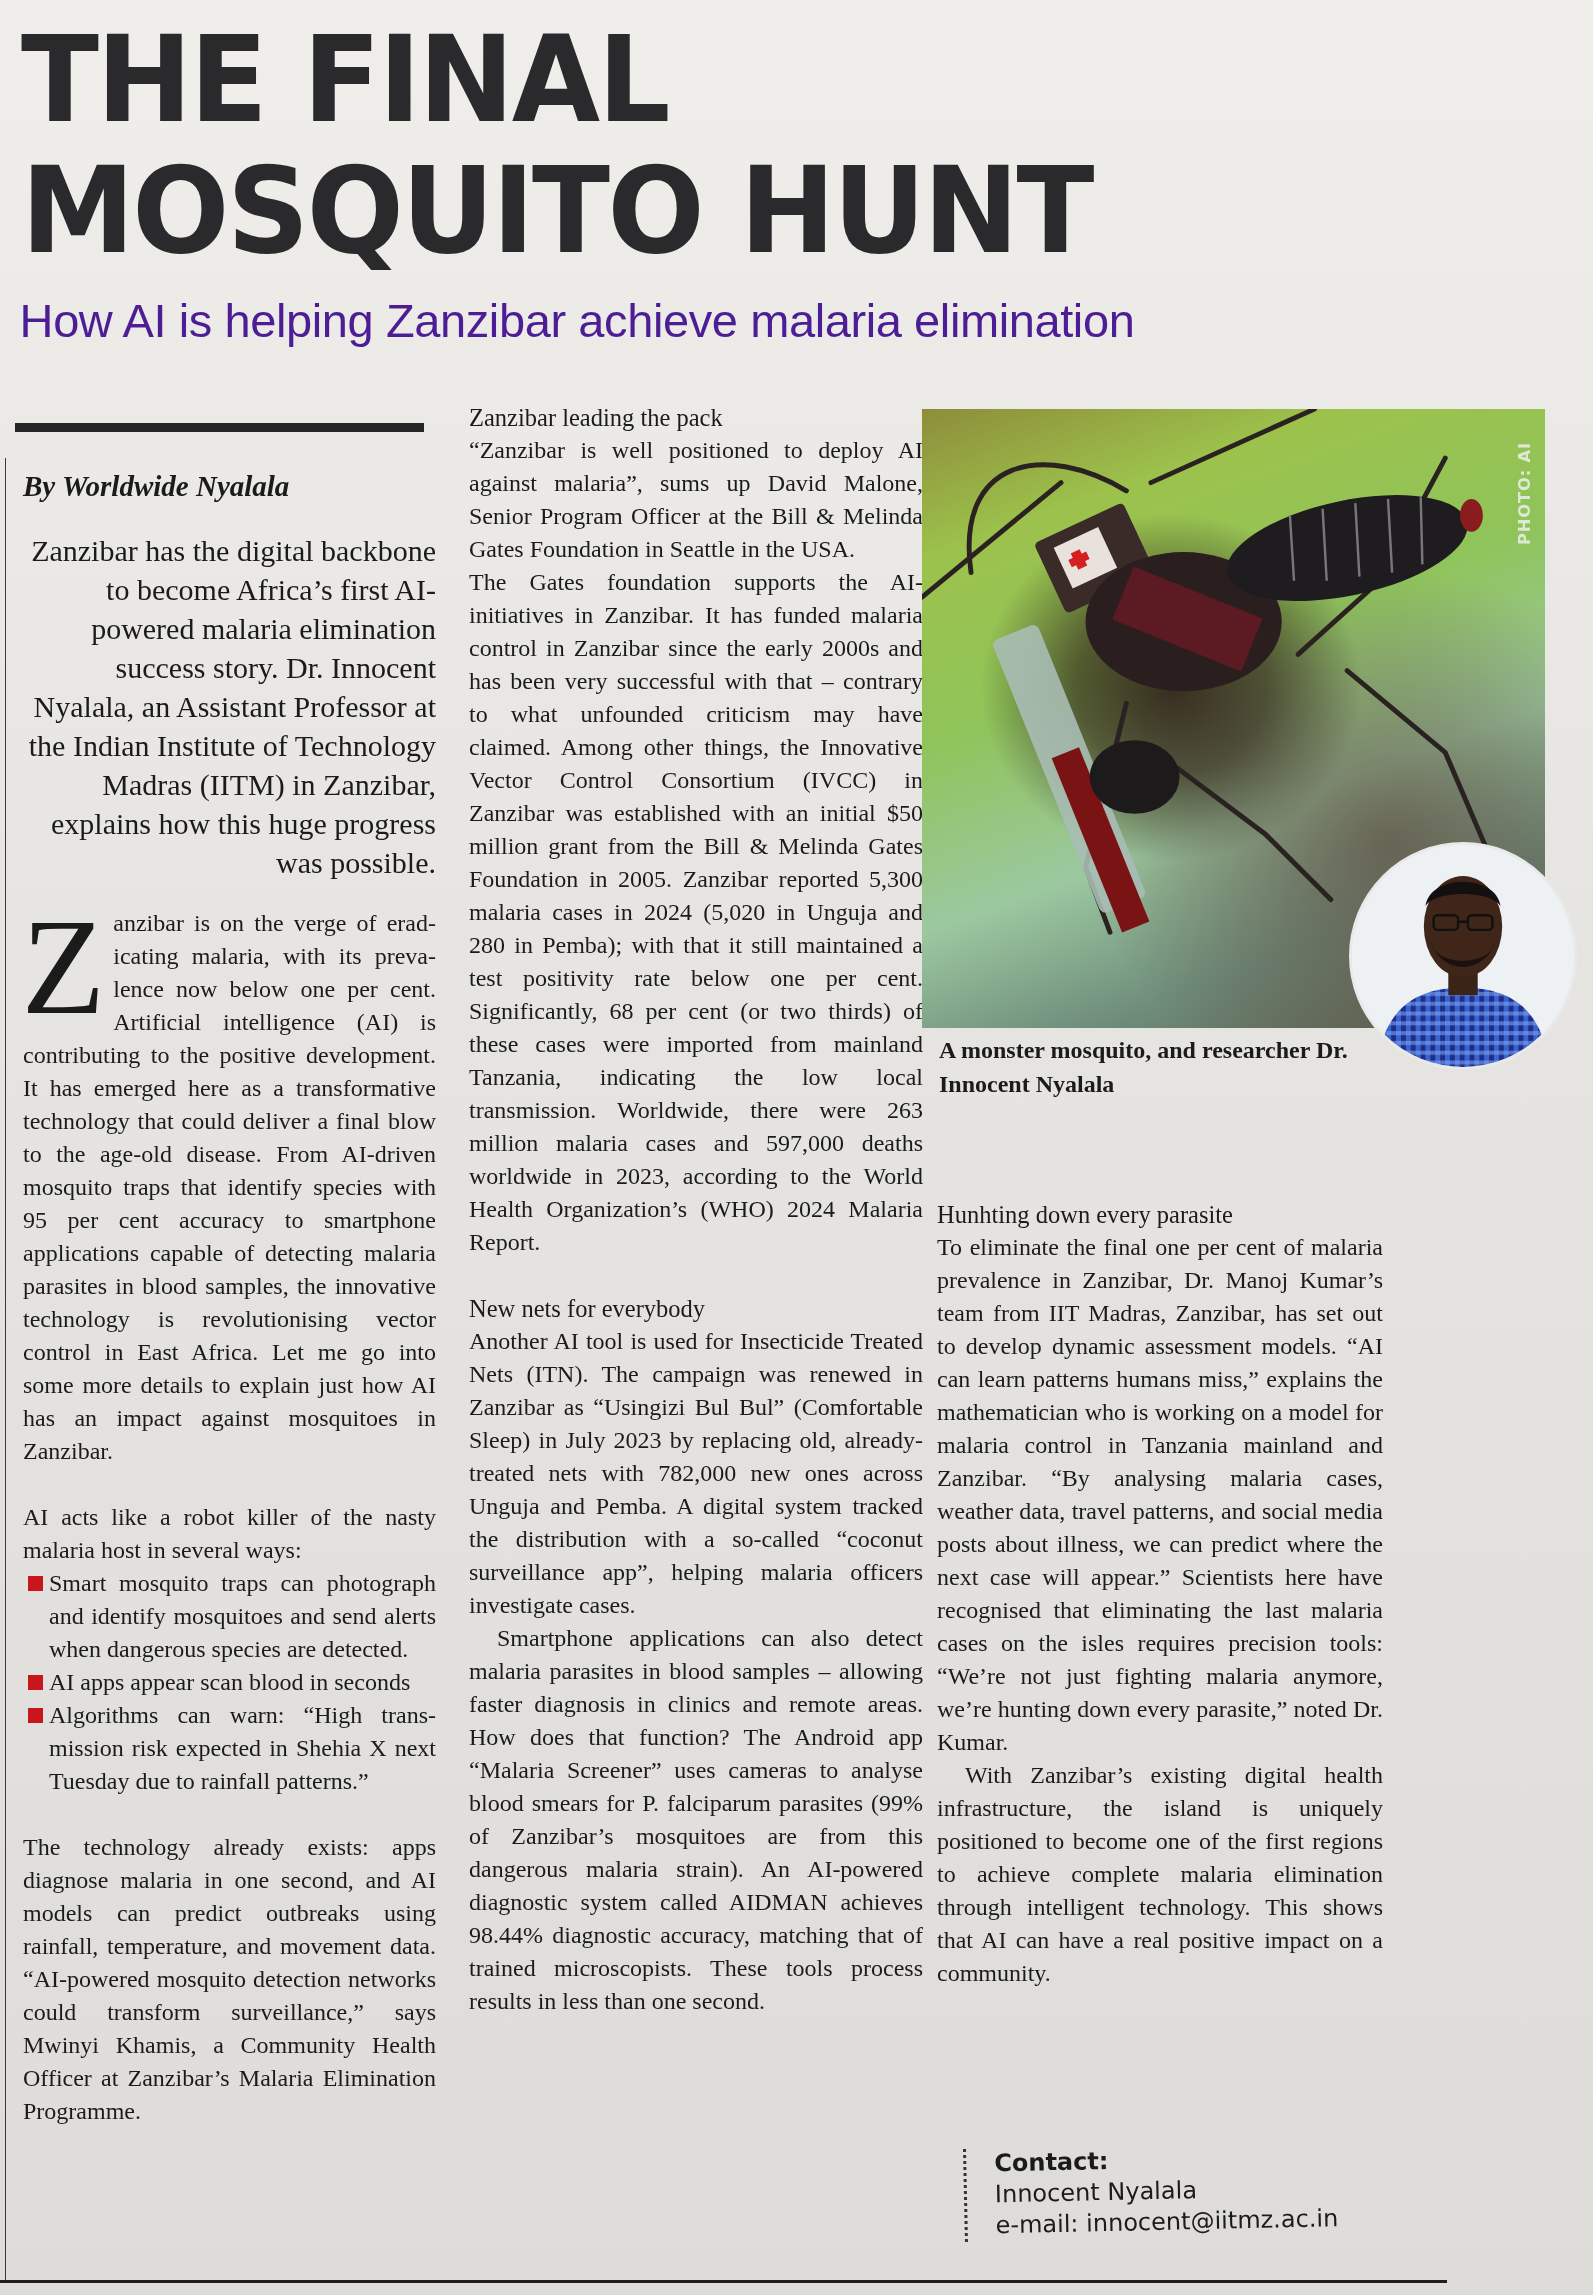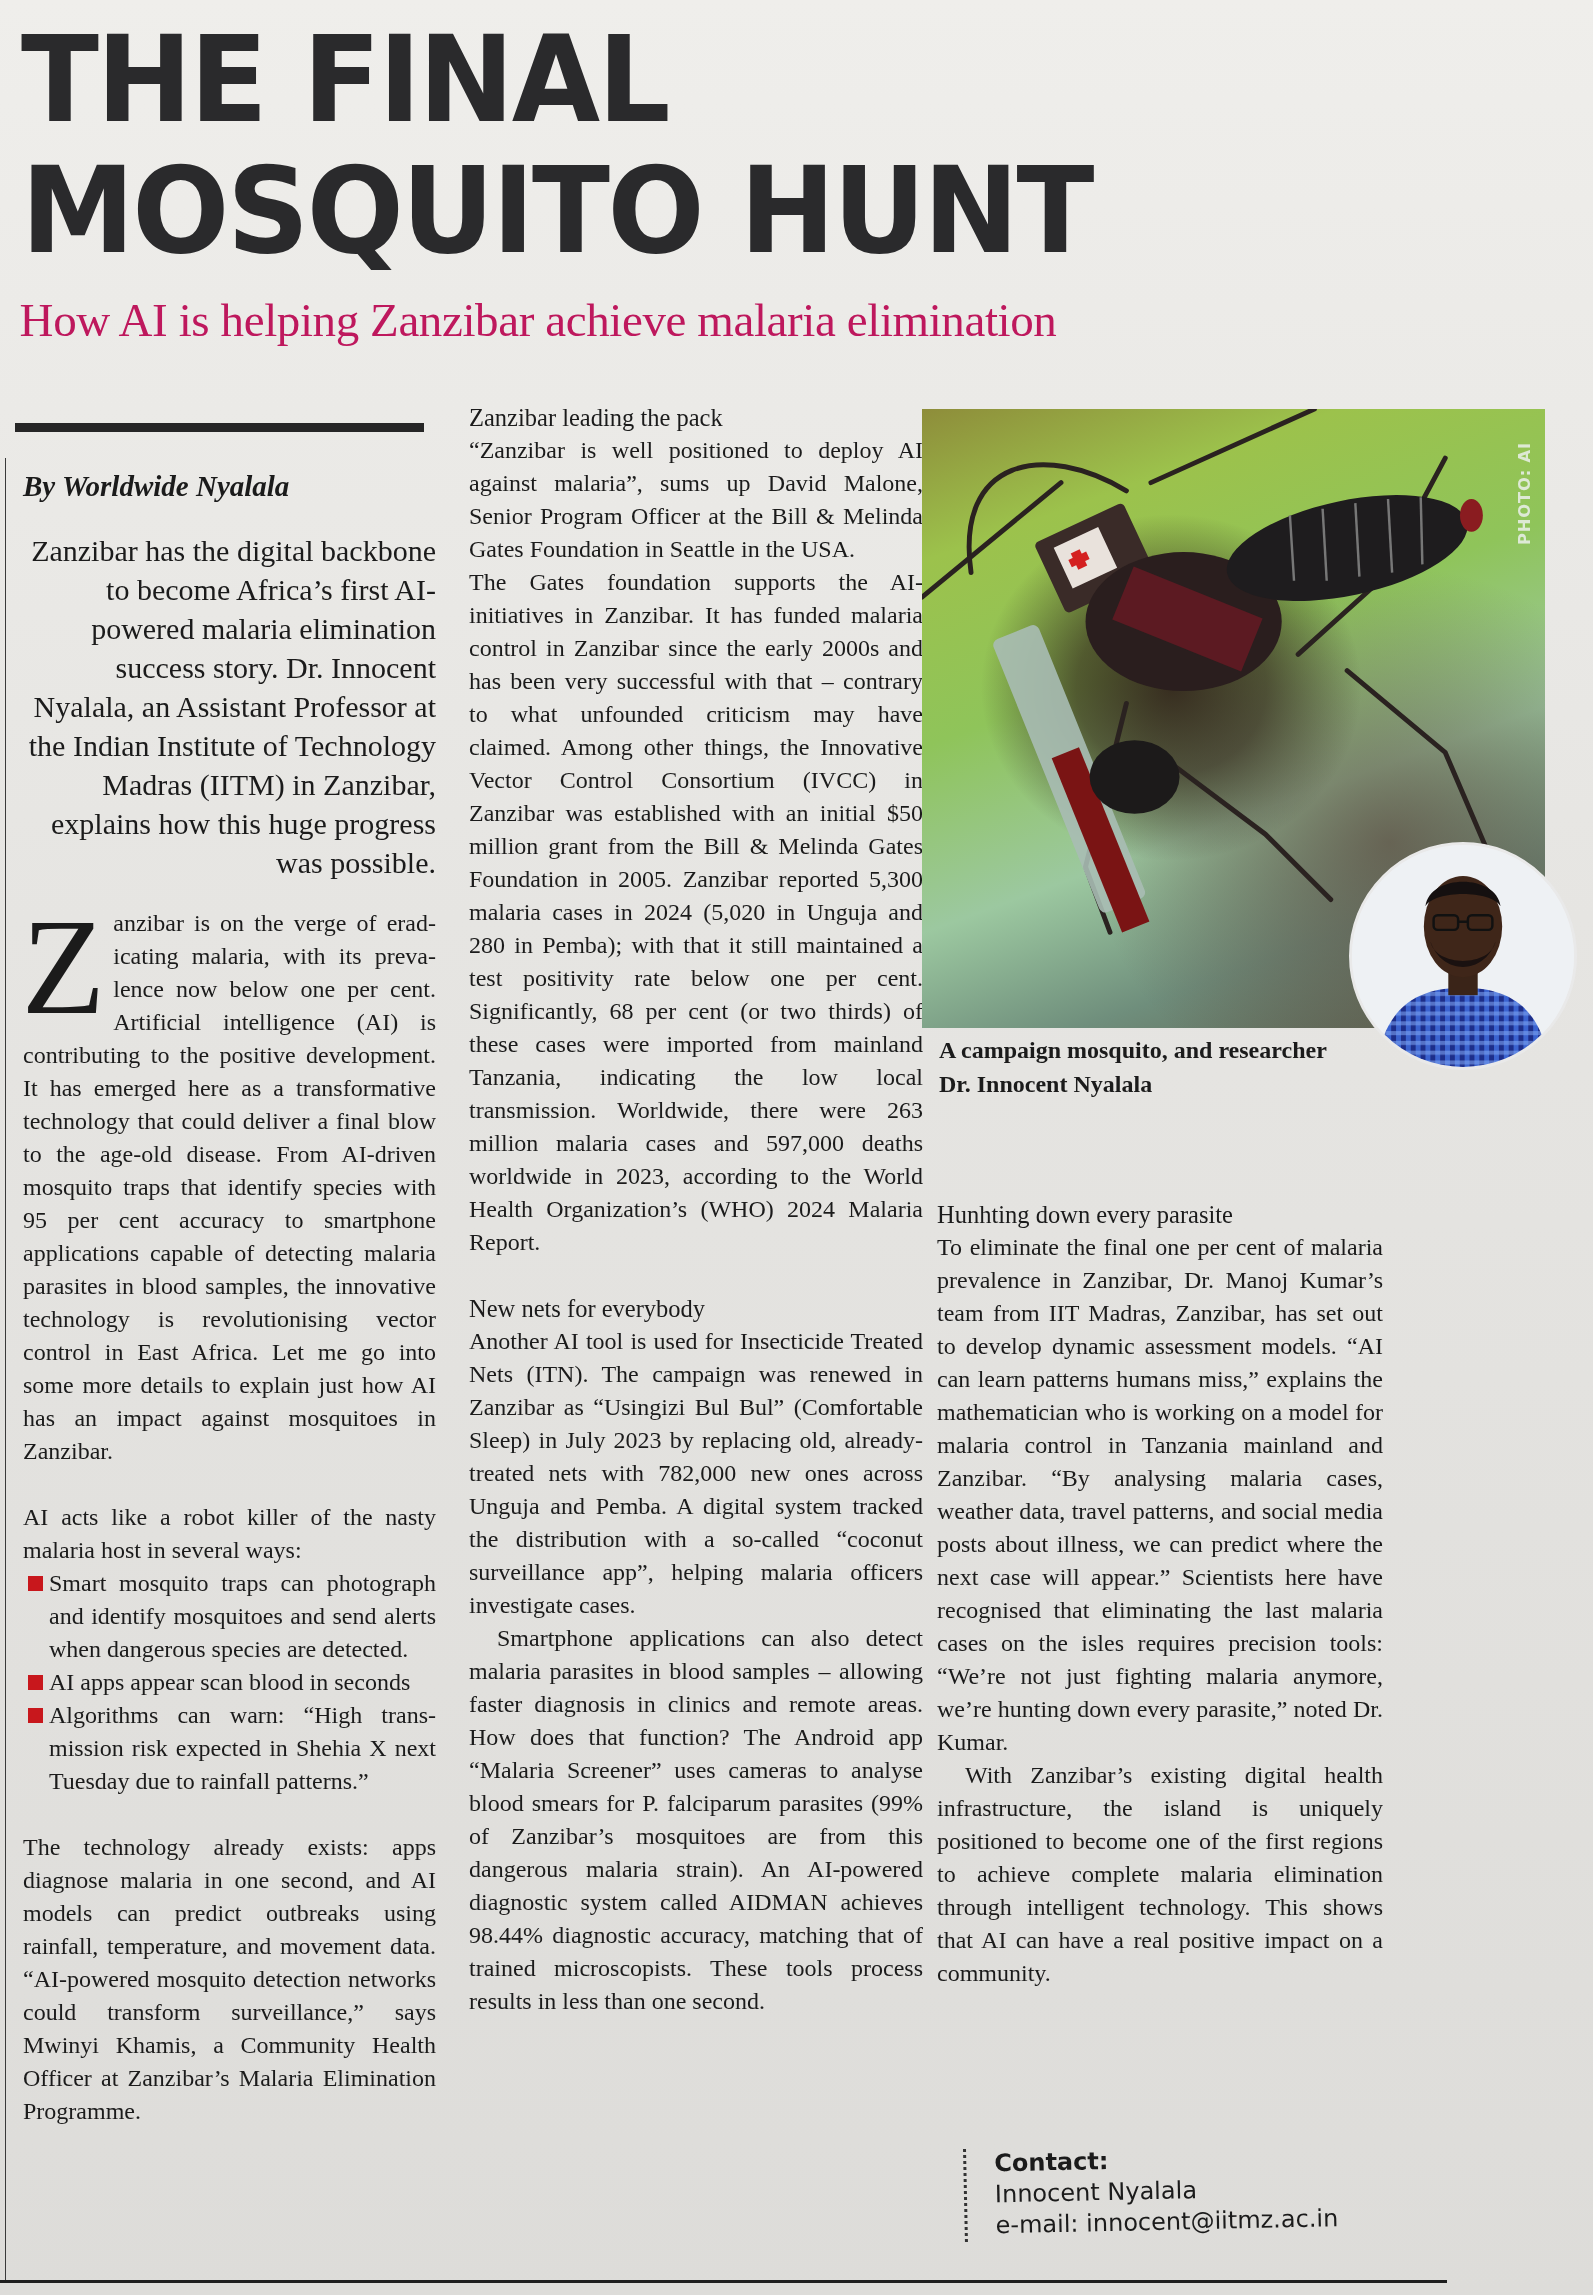--- a/index.html
+++ b/index.html
@@ -13,22 +13,22 @@
   }
   .headline {
     position: absolute; left: 21px; top: 14.7px; margin: 0;
     font-family: "DejaVu Sans", "Liberation Sans", sans-serif;
     font-weight: bold; font-size: 119px; line-height: 131px;
     letter-spacing: -2.5px; color: #2a2a2c;
     transform: scaleX(0.96); transform-origin: left top;
   }
   .subtitle {
     position: absolute; left: 19.6px; top: 293px; margin: 0;
-    font-family: Liberation Serif, serif;
-    font-weight: normal; font-size: 47px; color: #be185d;
+    font-family: Liberation Sans, sans-serif;
+    font-weight: normal; font-size: 47px; color: #4c1d95;
     letter-spacing: -0.4px; white-space: nowrap;
   }
   .top-rule {
     position: absolute; left: 14.7px; top: 423px; width: 409px; height: 9px;
     background: #262626;
   }
   .left-border {
     position: absolute; left: 4.9px; top: 458px; width: 1.6px; height: 1824px;
     background: #3a3a3a;
   }
@@ -186,21 +186,21 @@
     <path d="M90 75 C 95 35, 177 35, 182 75 C 170 55, 102 55, 90 75 Z" fill="#151010"></path>
     <path d="M96 118 C 110 160, 162 160, 176 118 C 170 150, 102 150, 96 118 Z" fill="#1a1110"></path>
     <g fill="none" stroke="#111" stroke-width="3">
       <rect x="100" y="86" width="30" height="18" rx="5"></rect>
       <rect x="142" y="86" width="30" height="18" rx="5"></rect>
       <line x1="130" y1="94" x2="142" y2="94"></line>
     </g>
   </svg>
 </div>
 
-<div class="caption">A campaign mosquito, and researcher Dr. Innocent Nyalala</div>
+<div class="caption">A monster mosquito, and researcher Dr. Innocent Nyalala</div>
 
 <div class="col col3">
   <p class="sec-head">Hunhting down every parasite</p>
   <p>To eliminate the final one per cent of malaria prevalence in Zanzibar, Dr. Manoj Kumar’s team from IIT Madras, Zanzibar, has set out to develop dynam­ic assessment models. “AI can learn pat­terns humans miss,” explains the mathe­matician who is working on a model for malaria control in Tanzania mainland and Zanzibar. “By analysing malar­ia cases, weather data, travel patterns, and social media posts about illness, we can predict where the next case will appear.” Scientists here have recognised that eliminating the last malaria cases on the isles requires precision tools: “We’re not just fighting malaria anymore, we’re hunting down every parasite,” noted Dr. Kumar.</p>
   <p class="indent">With Zanzibar’s existing digital health infrastructure, the island is uniquely positioned to become one of the first regions to achieve complete malaria elimination through intelligent technol­ogy. This shows that AI can have a real positive impact on a community.</p>
 </div>
 
 <div class="contact">
   <div class="label">Contact:</div>
   <div>Innocent Nyalala</div>

